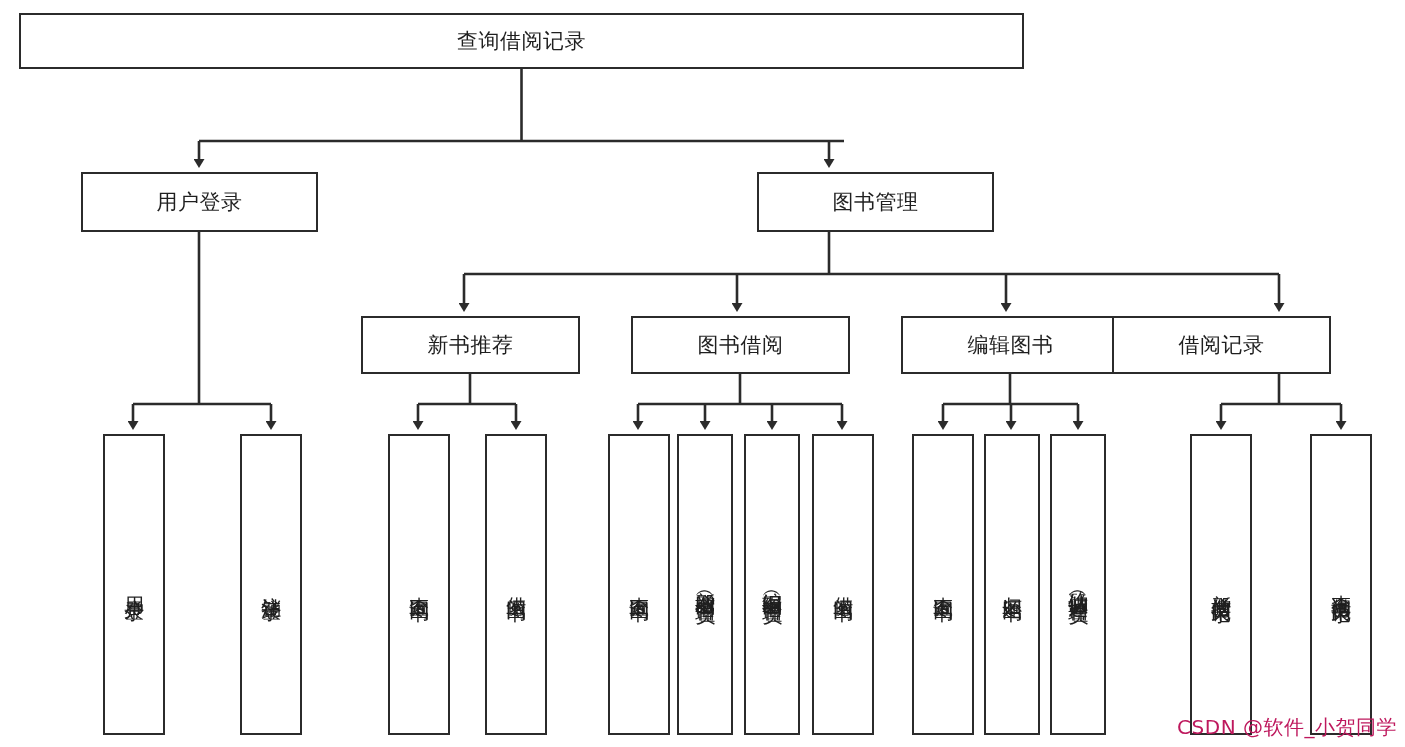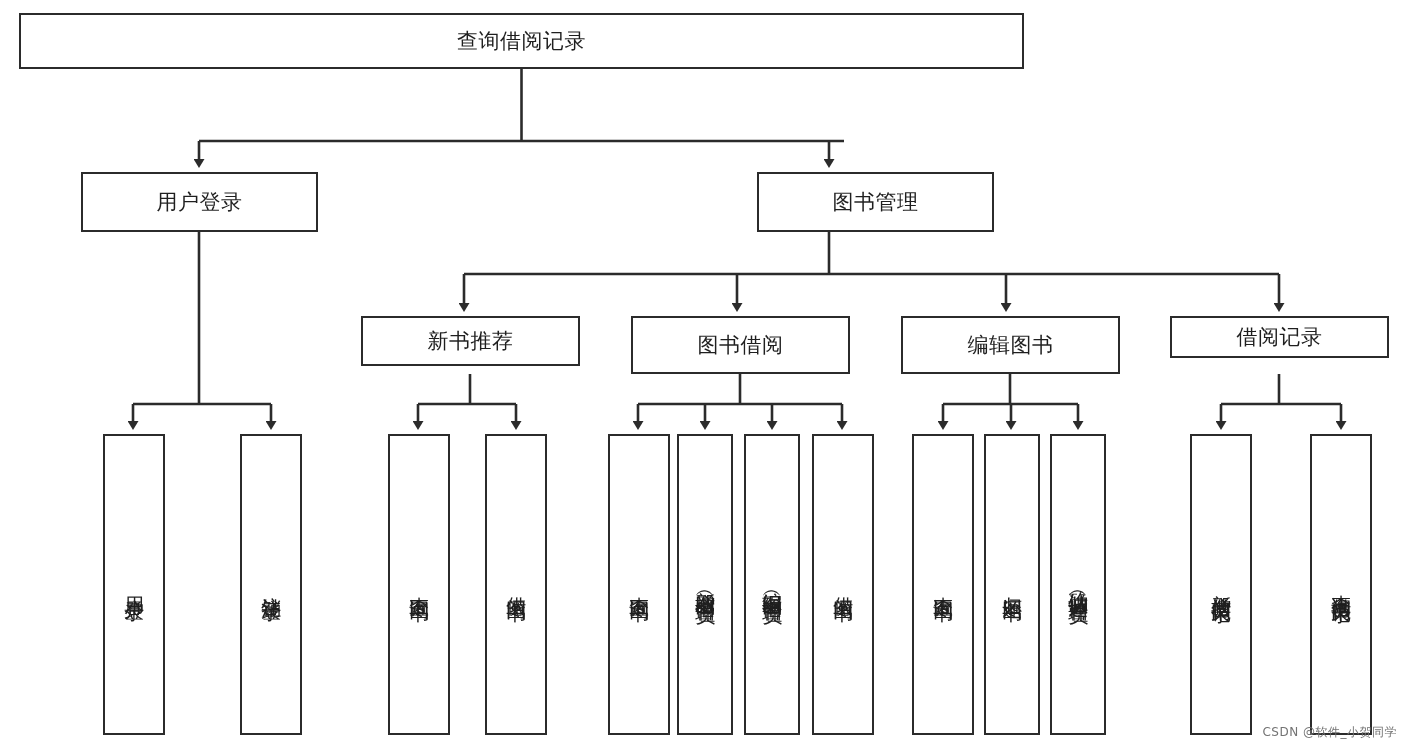--- a/index.html
+++ b/index.html
@@ -52,22 +52,22 @@
     left: 0;
     top: 0;
     width: 1405px;
     height: 747px;
     pointer-events: none;
   }
   .watermark {
     position: absolute;
     right: 8px;
     bottom: 6px;
-    font-size: 12px;
-    color: #737373;
+    font-size: 20px;
+    color: #be185d;
     letter-spacing: 0.5px;
     white-space: nowrap;
   }
 </style>
 </head>
 <body>
 
 <div id="stage">
 
   <svg class="wires" viewBox="0 0 1405 747" xmlns="http://www.w3.org/2000/svg">
@@ -124,30 +124,30 @@
     <span>查询借阅记录</span>
   </div>
 
   <div class="node h" style="left:81px; top:172px; width:237px; height:60px;">
     <span>用户登录</span>
   </div>
   <div class="node h" style="left:711px; top:172px; width:237px; height:60px;margin-left:46px;">
     <span>图书管理</span>
   </div>
 
-  <div class="node h" style="left:361px; top:316px; width:219px; height:50px;">
+  <div class="node h" style="left:361px; top:316px; width:219px; height:58px;">
     <span>新书推荐</span>
   </div>
   <div class="node h" style="left:631px; top:316px; width:219px; height:58px;text-align:right;">
     <span>图书借阅</span>
   </div>
   <div class="node h" style="left:901px; top:316px; width:219px; height:58px;">
     <span>编辑图书</span>
   </div>
-  <div class="node h" style="left:1170px; top:316px; width:219px; height:42px;">
+  <div class="node h" style="left:1112px; top:316px; width:219px; height:58px;">
     <span>借阅记录</span>
   </div>
 
   <div class="node v" style="left:103px; top:434px; width:62px; height:301px;">
     <span class="vtext">用户登录</span>
   </div>
   <div class="node v" style="left:240px; top:434px; width:62px; height:301px;">
     <span class="vtext">注销登录</span>
   </div>
   <div class="node v" style="left:388px; top:434px; width:62px; height:301px;">

